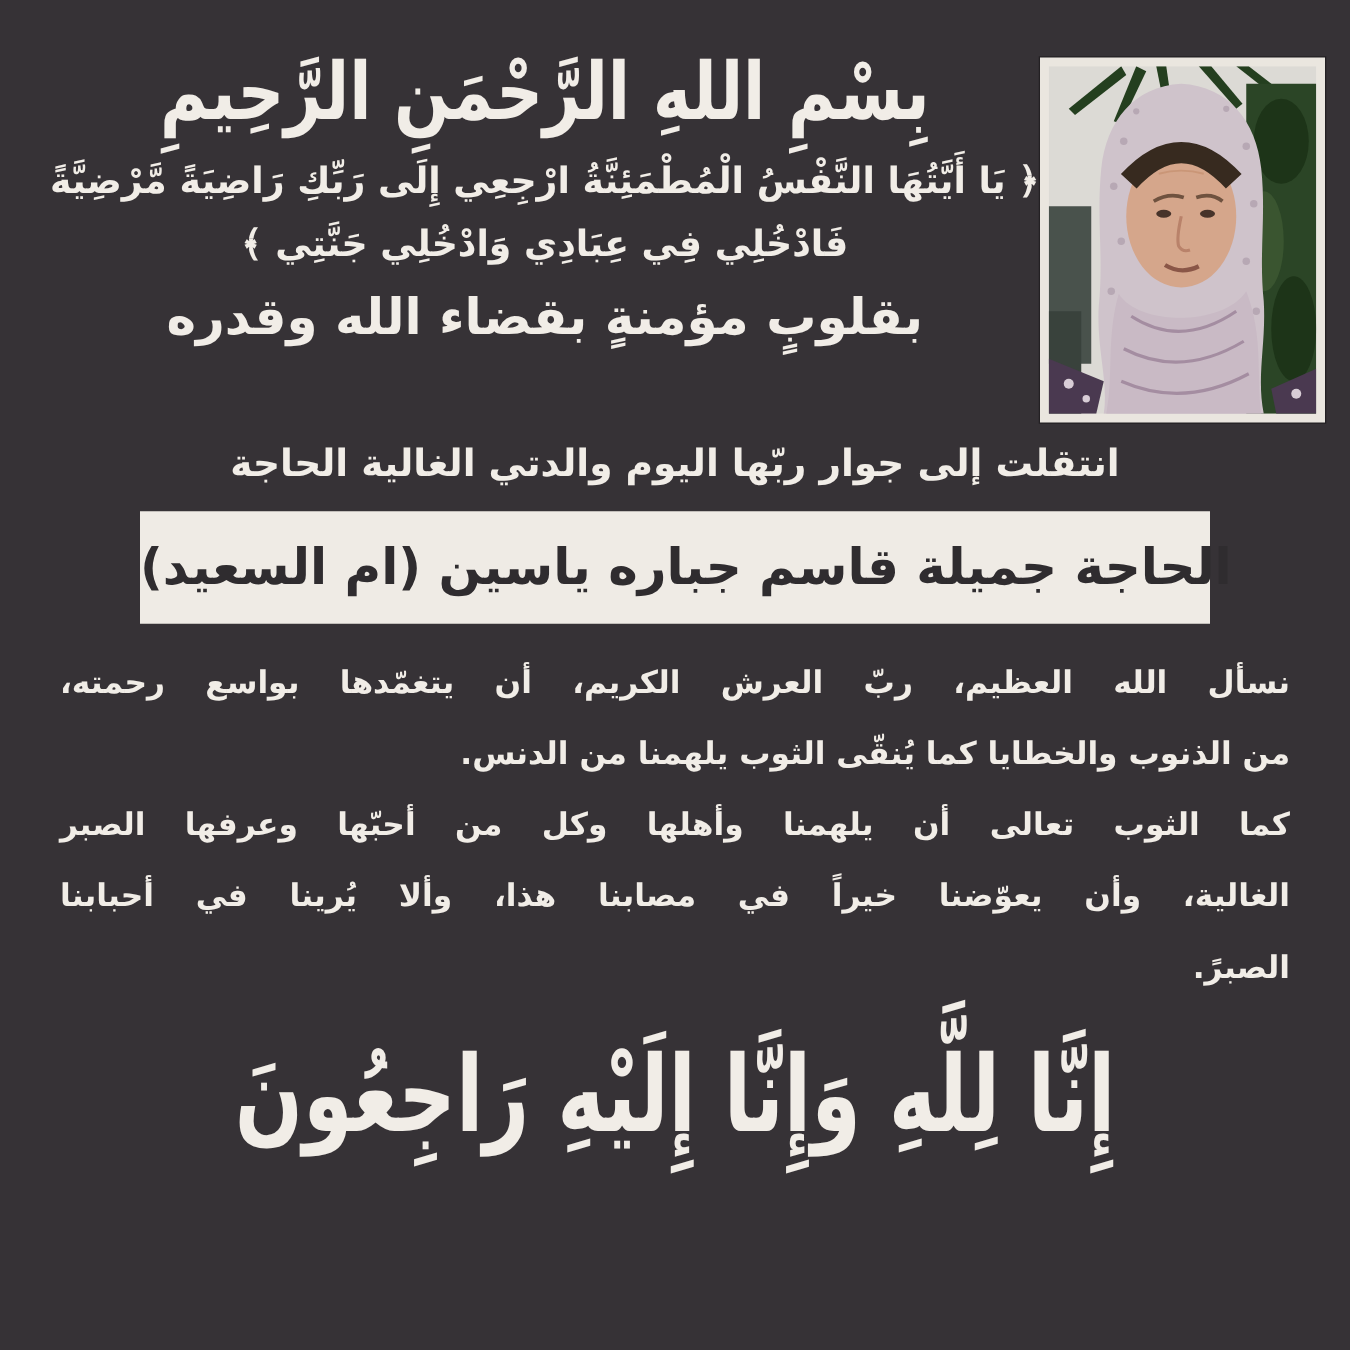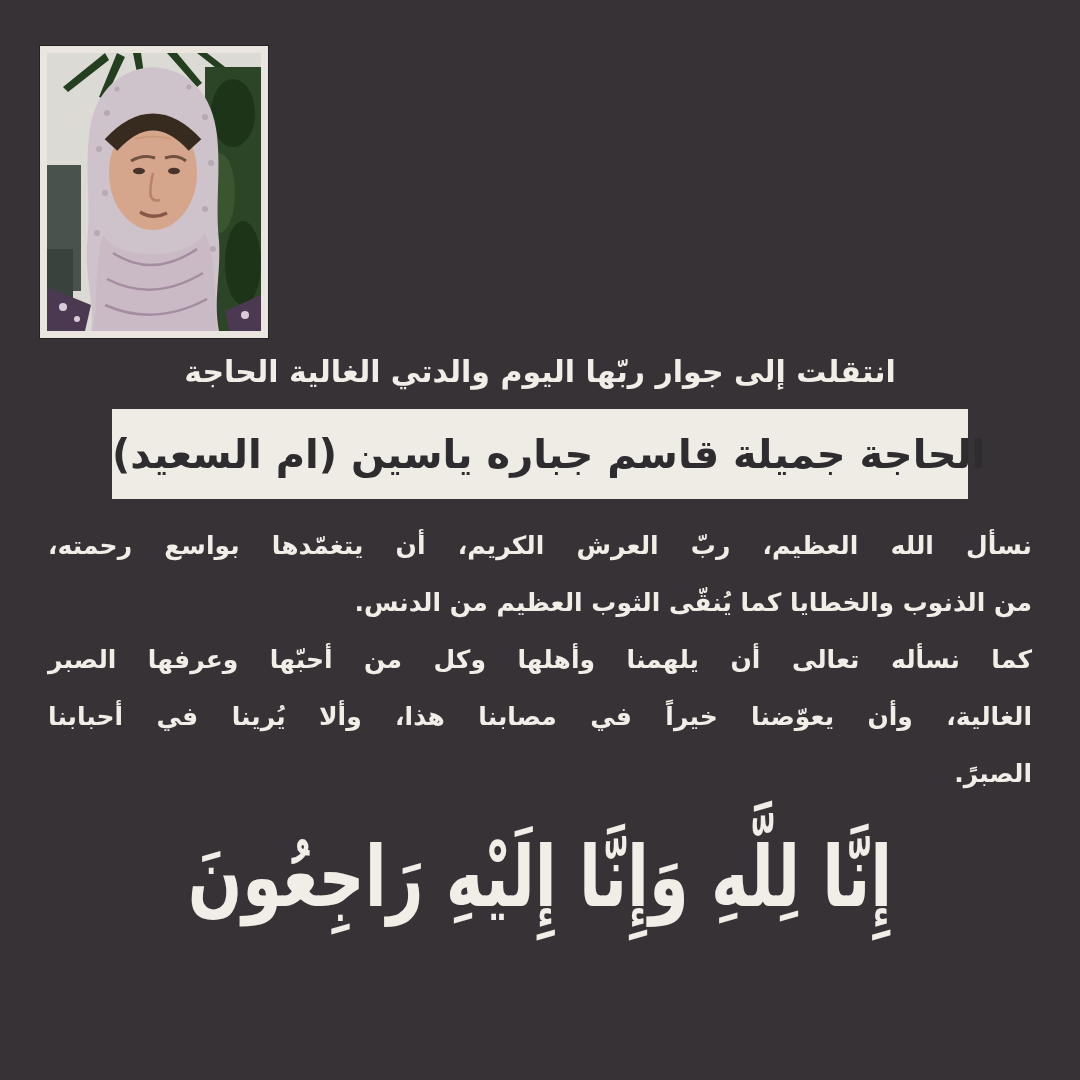--- a/index.html
+++ b/index.html
@@ -114,20 +114,26 @@
     white-space:nowrap;
   }
 </style>
 </head>
 <body>
 
 <div class="poster">
 
   <div class="top-row">
 
+    <div class="callig-col">
+      <div class="bismillah">بِسْمِ اللهِ الرَّحْمَنِ الرَّحِيمِ</div>
+      <div class="verse">﴿ يَا أَيَّتُهَا النَّفْسُ الْمُطْمَئِنَّةُ ارْجِعِي إِلَى رَبِّكِ رَاضِيَةً مَّرْضِيَّةً</div>
+      <div class="verse">فَادْخُلِي فِي عِبَادِي وَادْخُلِي جَنَّتِي ﴾</div>
+      <div class="announce-1">بقلوبٍ مؤمنةٍ بقضاء الله وقدره</div>
+    </div>
 
     <div class="photo-frame">
       <svg viewBox="0 0 214 278" xmlns="http://www.w3.org/2000/svg">
 
         <rect width="214" height="278" fill="#dcdad5"></rect>
 
         <g fill="#243f1f">
           <path d="M58,0 L16,34 L21,39 L62,7 Z"></path>
           <path d="M70,0 L52,44 L58,46 L78,4 Z"></path>
           <path d="M86,0 L92,30 L98,28 L94,0 Z"></path>
@@ -195,21 +201,21 @@
   </div>
 
   <div class="announce-2">انتقلت إلى جوار ربّها اليوم  والدتي الغالية الحاجة</div>
 
   <div class="name-box">
     <span>الحاجة جميلة قاسم جباره ياسين (ام السعيد)</span>
   </div>
 
   <div class="prayer">
     <div class="line justify">نسأل الله العظيم، ربّ العرش الكريم، أن يتغمّدها بواسع رحمته،</div>
-    <div class="line start">من الذنوب والخطايا كما يُنقّى الثوب العظيم من الدنس.</div>
-    <div class="line justify">كما نسأله تعالى أن يلهمنا وأهلها وكل من أحبّها وعرفها الصبر</div>
+    <div class="line start">من الذنوب والخطايا كما يُنقّى الثوب يلهمنا من الدنس.</div>
+    <div class="line justify">كما الثوب تعالى أن يلهمنا وأهلها وكل من أحبّها وعرفها الصبر</div>
     <div class="line justify">الغالية، وأن يعوّضنا خيراً في مصابنا هذا، وألا يُرينا في أحبابنا</div>
     <div class="line start">الصبرً.</div>
   </div>
 
   <div class="closing">إِنَّا لِلَّهِ وَإِنَّا إِلَيْهِ رَاجِعُونَ</div>
 
 </div>
 
 </body></html>

